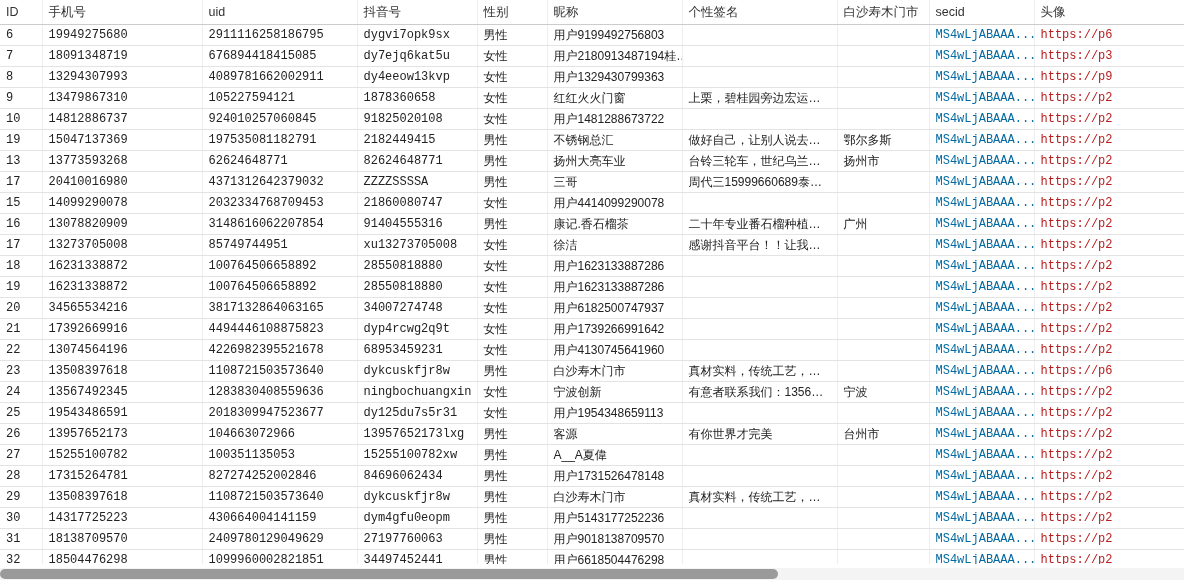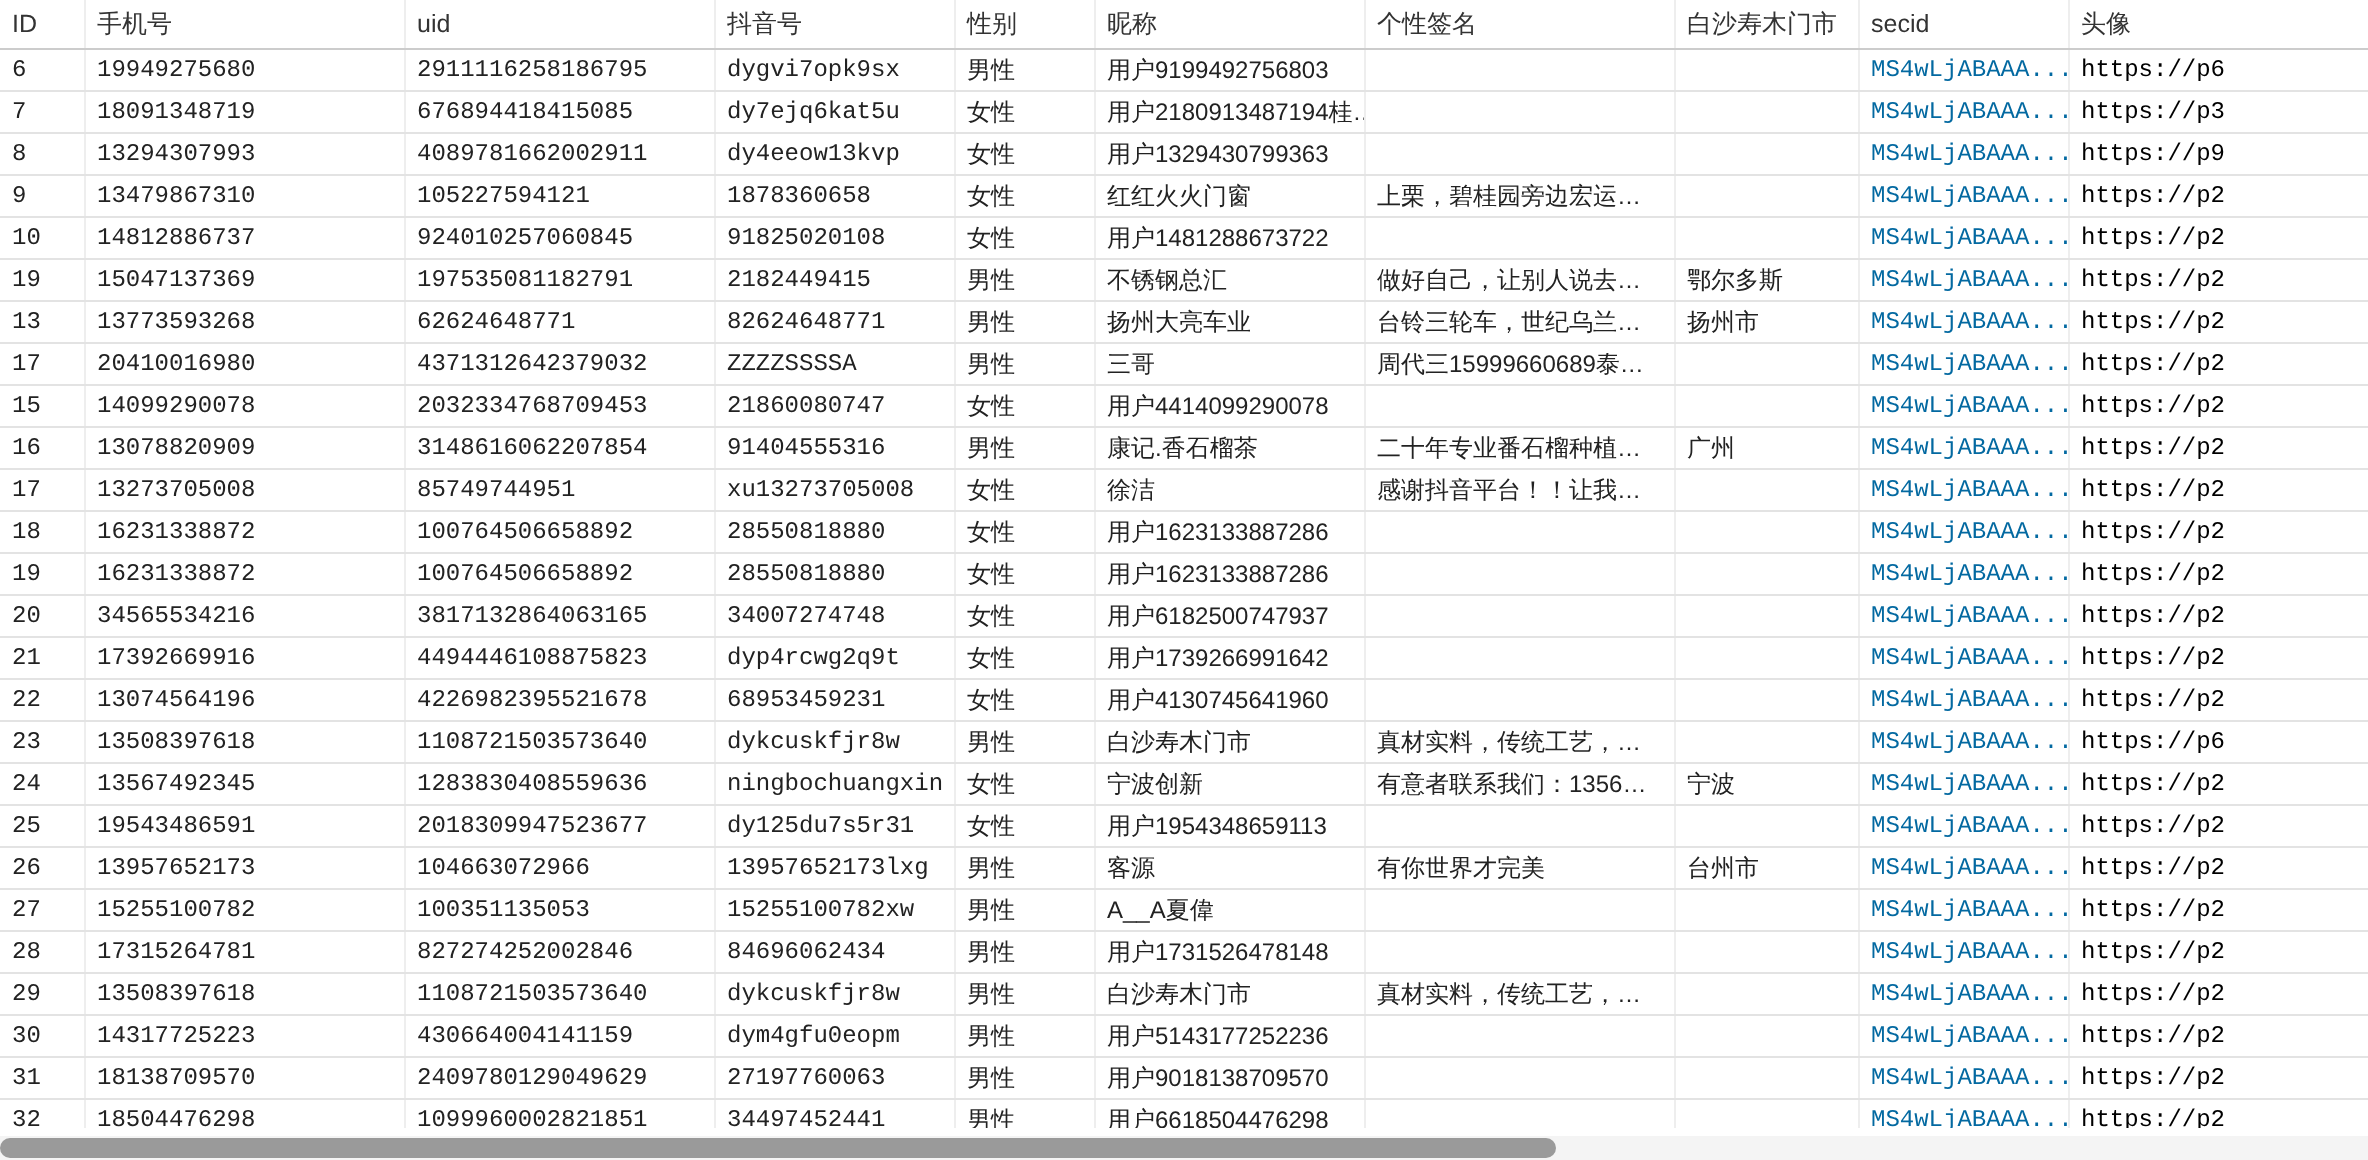--- a/index.html
+++ b/index.html
@@ -68,21 +68,21 @@
     font-size: 12.5px;
   }
   .secid-cell {
     font-family: "Liberation Mono", "DejaVu Sans Mono", monospace;
     font-size: 11px;
     color: #0369a1;
   }
   .avatar-cell {
     font-family: "Liberation Mono", "DejaVu Sans Mono", monospace;
     font-size: 11px;
-    color: #000000;
+    color: #b91c1c;
   }
   .hscroll {
     position: absolute;
     left: 0;
     bottom: 0;
     width: 1184px;
     height: 12px;
     background: #f4f4f4;
   }
   .hscroll .thumb {

